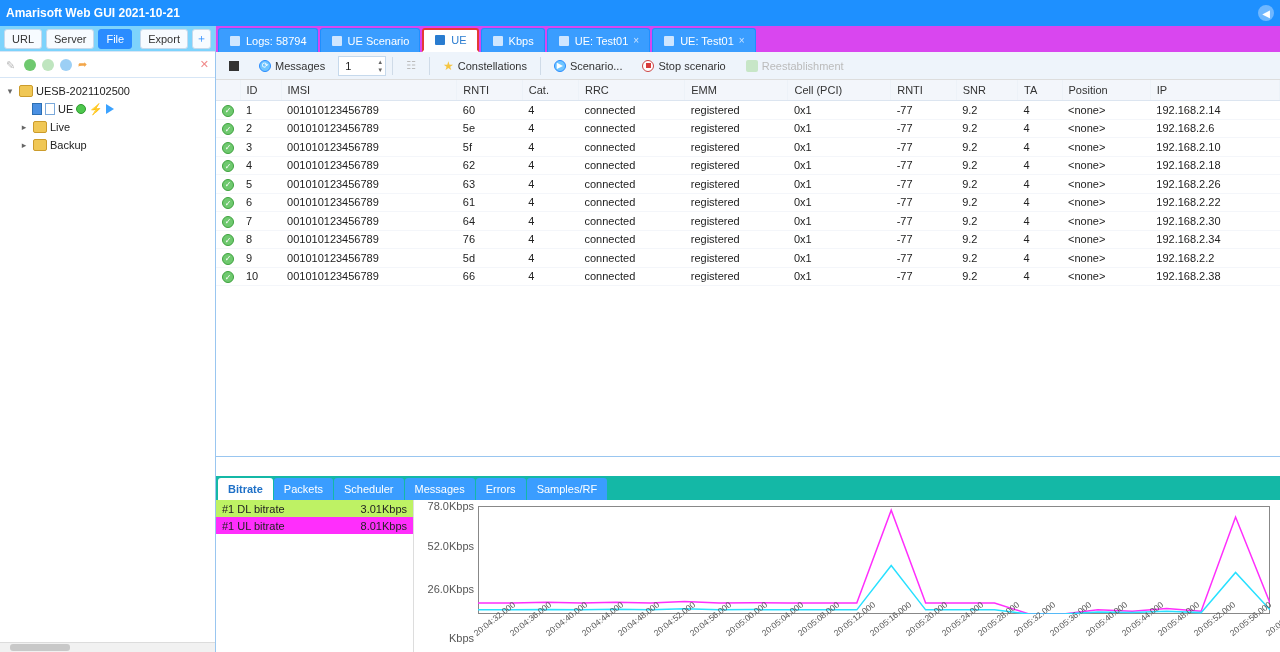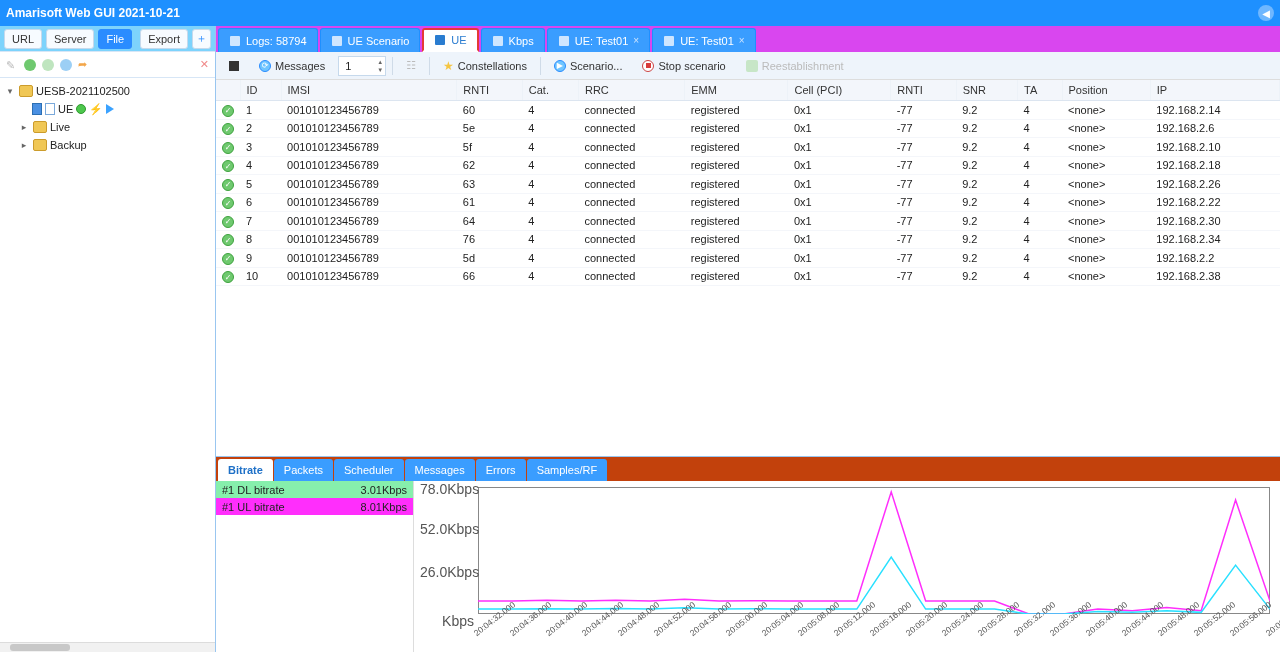--- a/index.html
+++ b/index.html
@@ -34,31 +34,31 @@
   .square{width:10px;height:10px;background:#333;}
   .spin{width:48px;height:20px;border:1px solid #c6d9ec;display:flex;align-items:center;padding:0 16px 0 6px;position:relative;background:#fff;}
   .spin .arrows{position:absolute;right:2px;top:1px;display:flex;flex-direction:column;font-size:6px;line-height:8px;color:#666;}
   .sep{width:1px;height:18px;background:#cfdbe8;}
   .table-wrap{flex:1;overflow:auto;position:relative;}
   table.grid{width:100%;border-collapse:collapse;font-size:11px;}
   table.grid th{background:#f3f6fb;border-bottom:1px solid #dce5f0;border-right:1px solid #edf2f8;text-align:left;padding:4px 6px;font-weight:normal;color:#333;height:20px;white-space:nowrap;}
   table.grid td{padding:2px 6px;border-bottom:1px solid #f4f6fa;height:17px;white-space:nowrap;}
   .status-ico{width:12px;height:12px;border-radius:50%;background:#6fc96f;border:1px solid #3ea23e;display:inline-flex;align-items:center;justify-content:center;color:#fff;font-size:8px;}
   .bottom{height:196px;display:flex;flex-direction:column;border-top:1px solid #99c6f0;}
-  .btabs{background:#c2410c;height:24px;display:flex;align-items:flex-end;padding-left:2px;}
+  .btabs{background:#14b8a6;height:24px;display:flex;align-items:flex-end;padding-left:2px;margin-top:19px;}
   .btab{background:#3a9dff;color:#fff;height:22px;display:inline-flex;align-items:center;padding:0 10px;border-radius:3px 3px 0 0;margin-right:1px;cursor:pointer;font-size:11px;}
   .btab.active{background:#fff;color:#1e70c7;font-weight:bold;}
   .bcontent{flex:1;display:flex;overflow:hidden;}
   .legend-col{width:198px;border-right:1px solid #ddd;}
   .legend-row{display:flex;justify-content:space-between;padding:2px 6px;font-size:11px;height:17px;align-items:center;}
-  .lr-dl{background:#86efac;}
+  .lr-dl{background:#bef264;}
   .lr-ul{background:#ff2efc;}
   .chart{flex:1;padding:8px 12px 2px 6px;position:relative;}
   .chart-border{position:absolute;left:64px;right:10px;top:6px;bottom:38px;border:1px solid #888;}
-  .ylab{position:absolute;left:6px;font-size:14px;color:#555;text-align:right;width:54px;}
+  .ylab{position:absolute;left:6px;font-size:11px;color:#555;text-align:right;width:54px;}
   .xlabels{position:absolute;left:64px;right:10px;bottom:0;height:36px;}
   .xlab{position:absolute;bottom:14px;font-size:8.5px;color:#555;transform:rotate(-38deg);transform-origin:left bottom;white-space:nowrap;}
   svg.lines{position:absolute;left:64px;right:10px;top:6px;bottom:38px;width:calc(100% - 74px);height:calc(100% - 44px);}
   .mini-icon{width:12px;height:12px;display:inline-block;}
   .green-dot{width:10px;height:10px;border-radius:50%;background:#4dc74d;display:inline-block;border:1px solid #2f9a2f;}
   .bolt{color:#f5a623;font-size:11px;}
   .play{width:0;height:0;border-left:8px solid #3ba2ff;border-top:5px solid transparent;border-bottom:5px solid transparent;display:inline-block;}
   .hscroll{height:10px;background:#f1f1f1;border-top:1px solid #dcdcdc;position:relative;}
   .hscroll .thumb{position:absolute;left:10px;top:1px;height:7px;width:60px;background:#c8c8c8;border-radius:3px;}
   .star{color:#f5c542;font-size:12px;}

